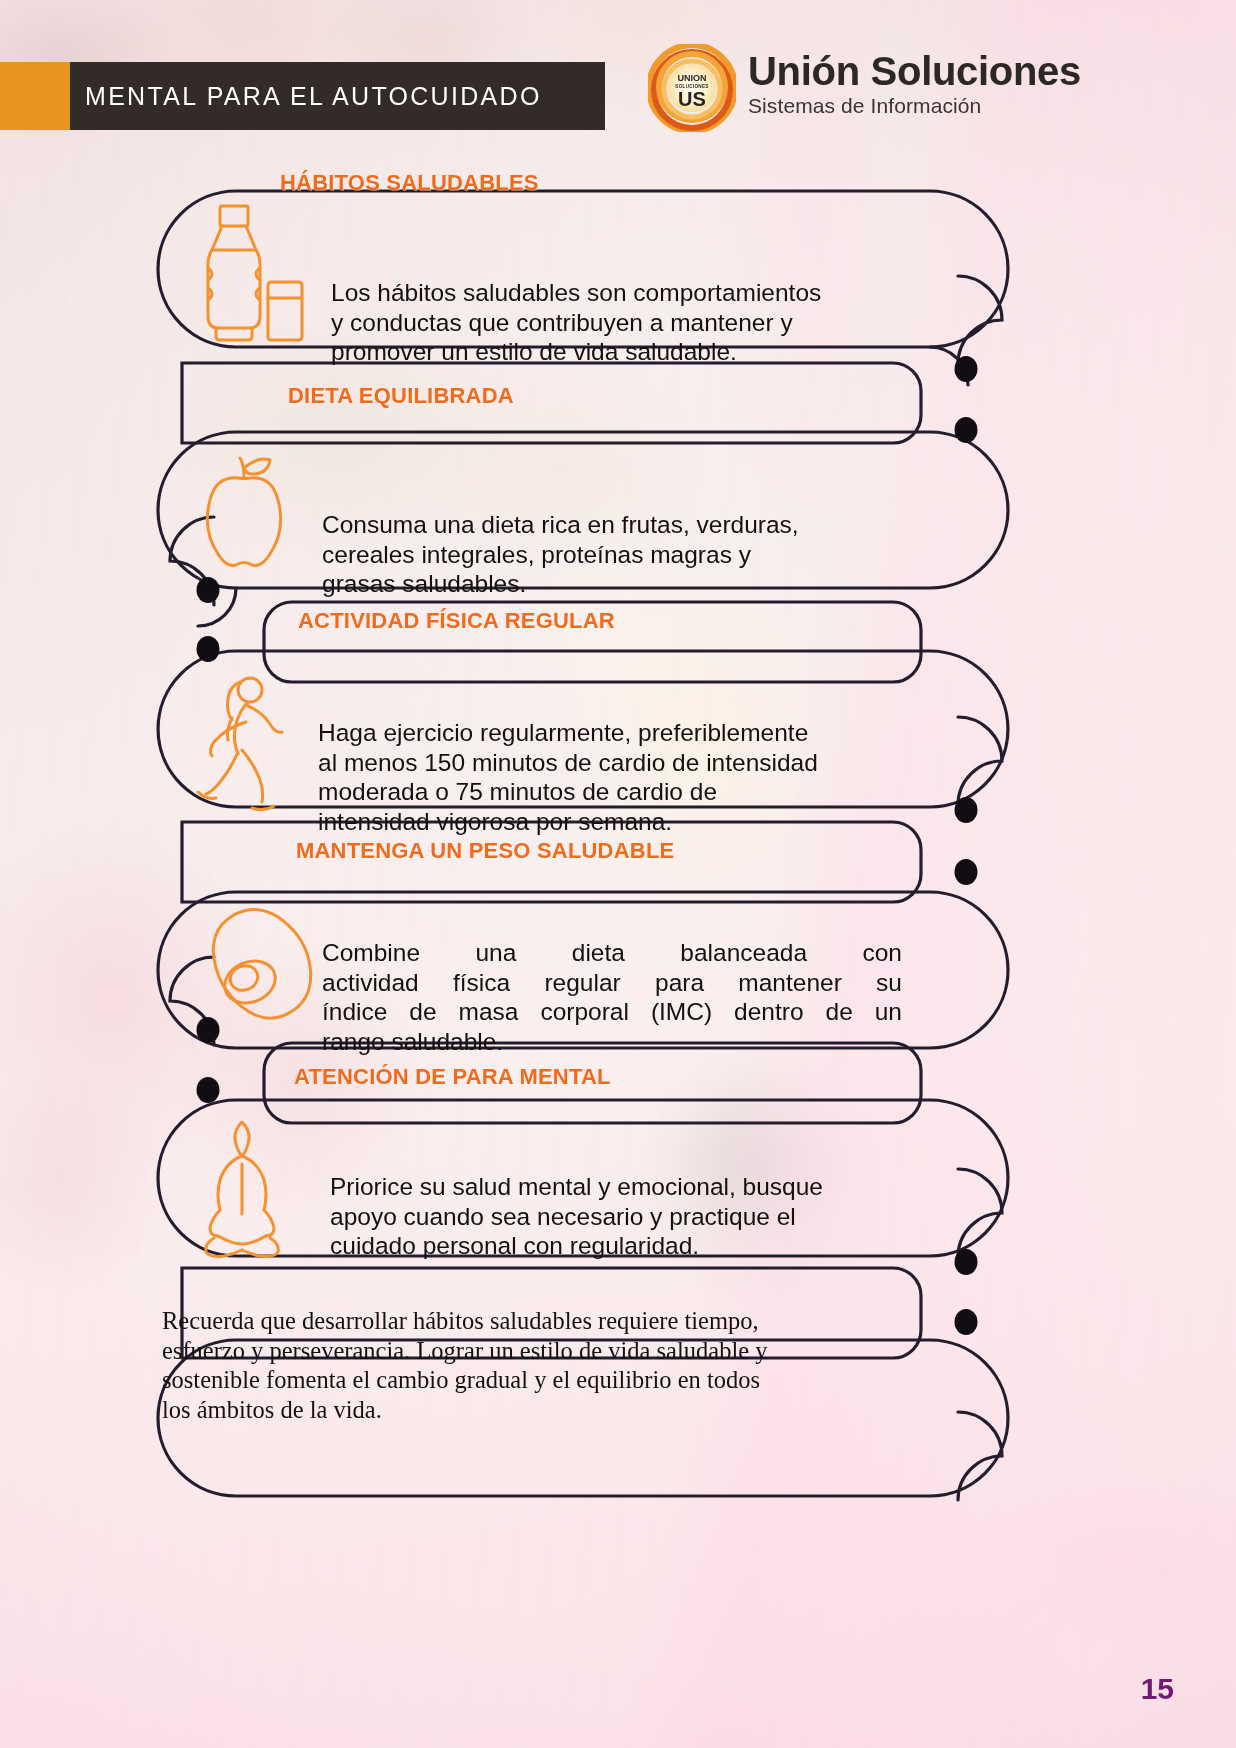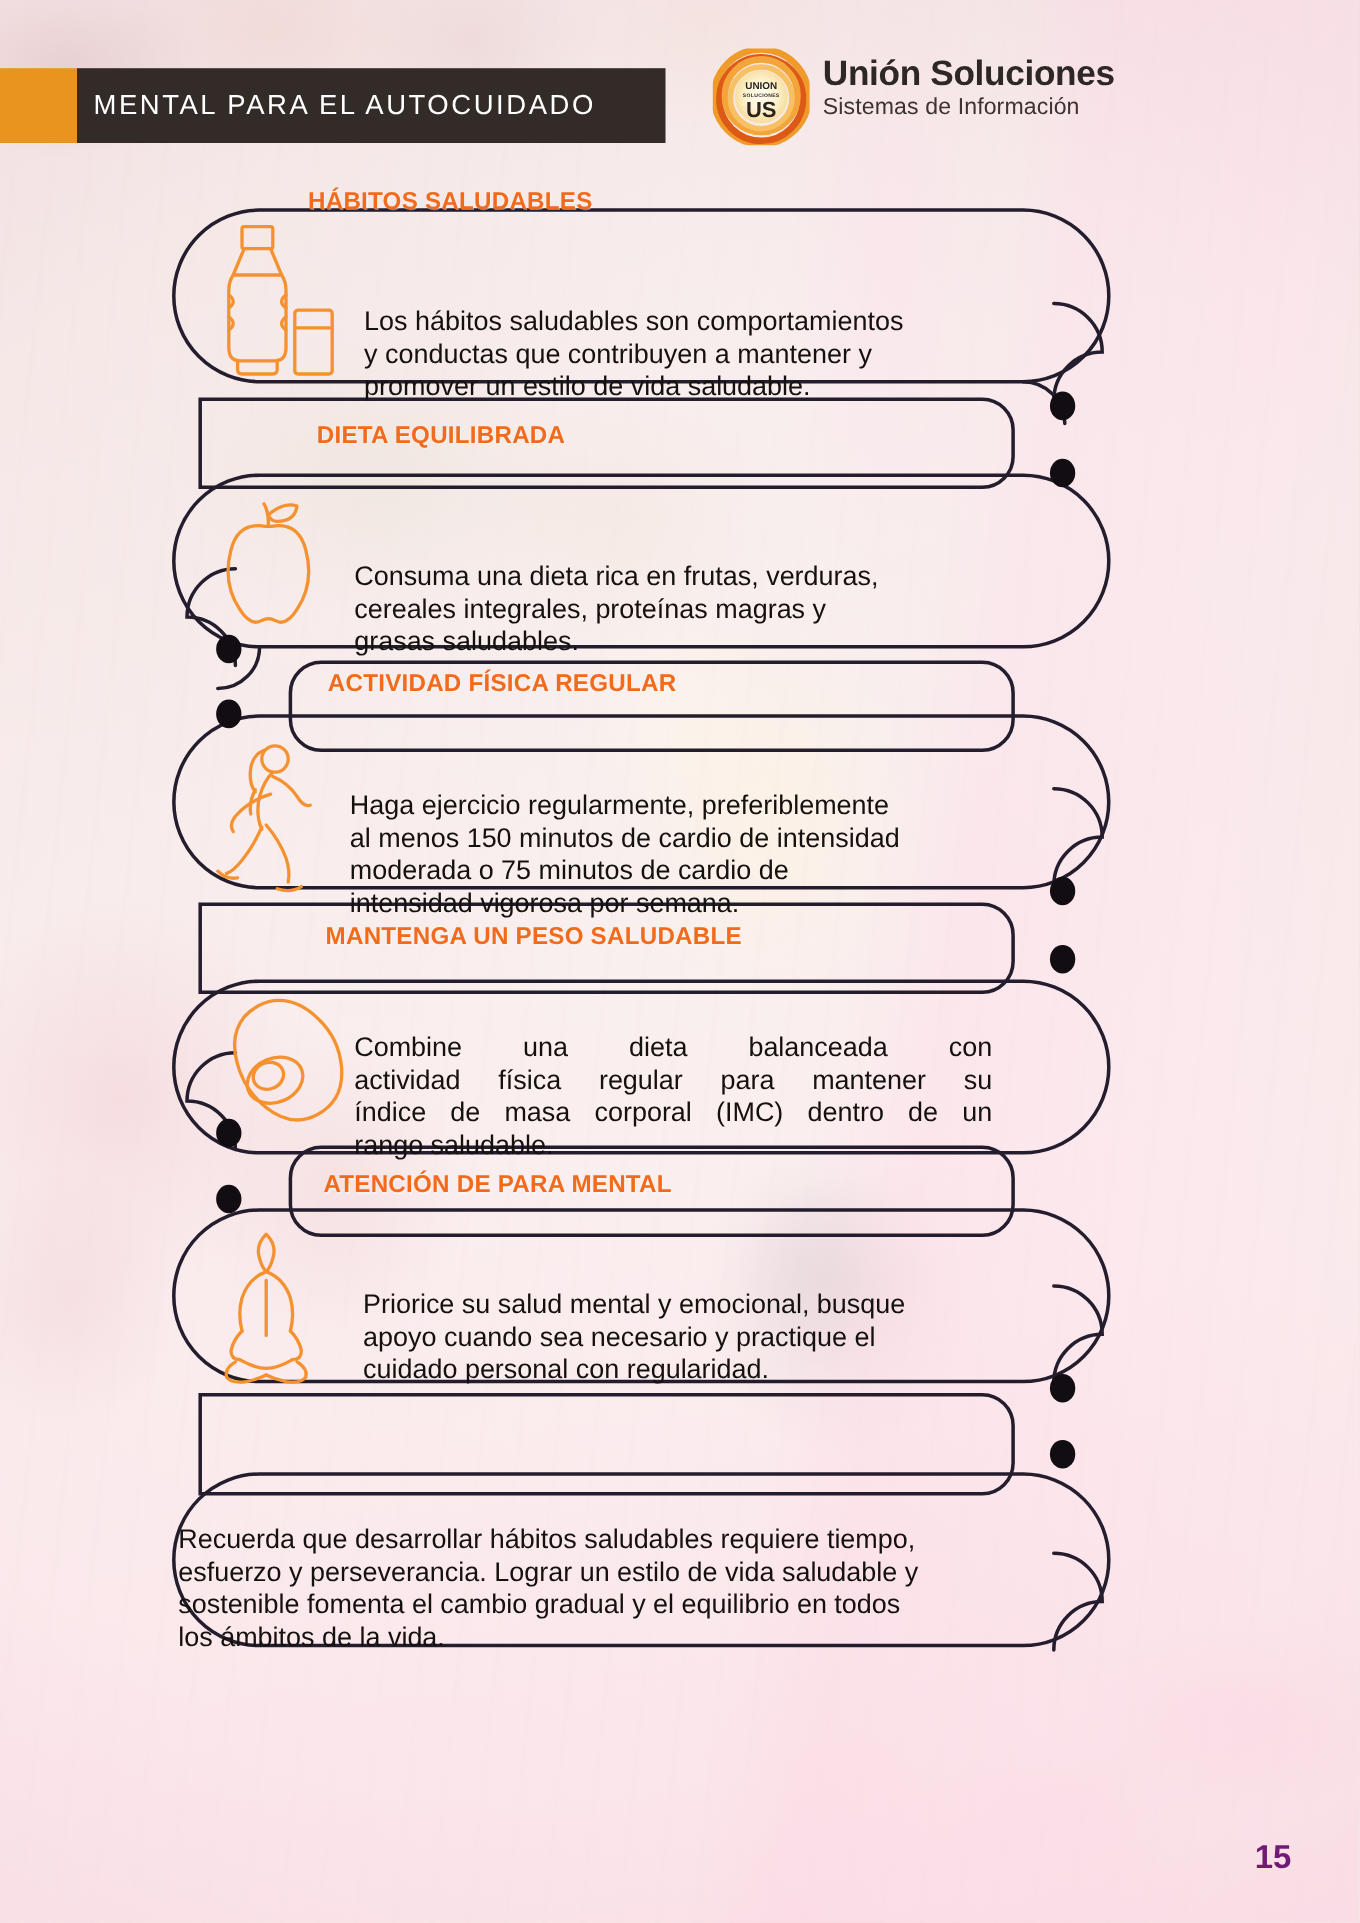--- a/index.html
+++ b/index.html
@@ -79,21 +79,21 @@
   }
   .hdr-title{
     position:absolute;left:85px;top:0;height:68px;line-height:68px;
     color:#ffffff;font-size:25px;letter-spacing:2.3px;font-weight:400;white-space:nowrap;
   }
 
   .brand{position:absolute;left:648px;top:44px;width:440px;height:92px;}
   .brand-logo{position:absolute;left:0;top:0;width:88px;height:88px;}
   .brand-text{position:absolute;left:100px;top:6px;}
   .brand-name{
-    font-size:32px;font-weight:bold;color:#2d2725;letter-spacing:-.3px;line-height:1.06;
+    font-size:40px;font-weight:bold;color:#2d2725;letter-spacing:-.3px;line-height:1.06;
   }
   .brand-sub{
     font-size:21px;color:#3c3330;letter-spacing:.1px;margin-top:2px;
   }
 
   
   .snake{position:absolute;left:0;top:150px;width:1236px;height:1480px;}
 
   
   .ovl{position:absolute;}
@@ -298,21 +298,21 @@
     <div>rango saludable.</div>
   </div>
 
   <div class="ovl sec-title shadow" style="left:294px;top:1064px;">ATENCIÓN DE PARA MENTAL</div>
   <div class="ovl body-text" style="left:330px;top:1132px;width:600px;">
     <div>Priorice su salud mental y emocional, busque</div>
     <div>apoyo cuando sea necesario y practique el</div>
     <div>cuidado personal con regularidad.</div>
   </div>
 
-  <div class="ovl body-text" style="left:162px;top:1345px;width:790px;">
+  <div class="ovl body-text" style="left:162px;top:1266px;width:790px;font-family:Liberation Serif, serif;">
     <div>Recuerda que desarrollar hábitos saludables requiere tiempo,</div>
     <div>esfuerzo y perseverancia. Lograr un estilo de vida saludable y</div>
     <div>sostenible fomenta el cambio gradual y el equilibrio en todos</div>
     <div>los ámbitos de la vida.</div>
   </div>
 
   <div class="pagenum">15</div>
 
 </div>
 

